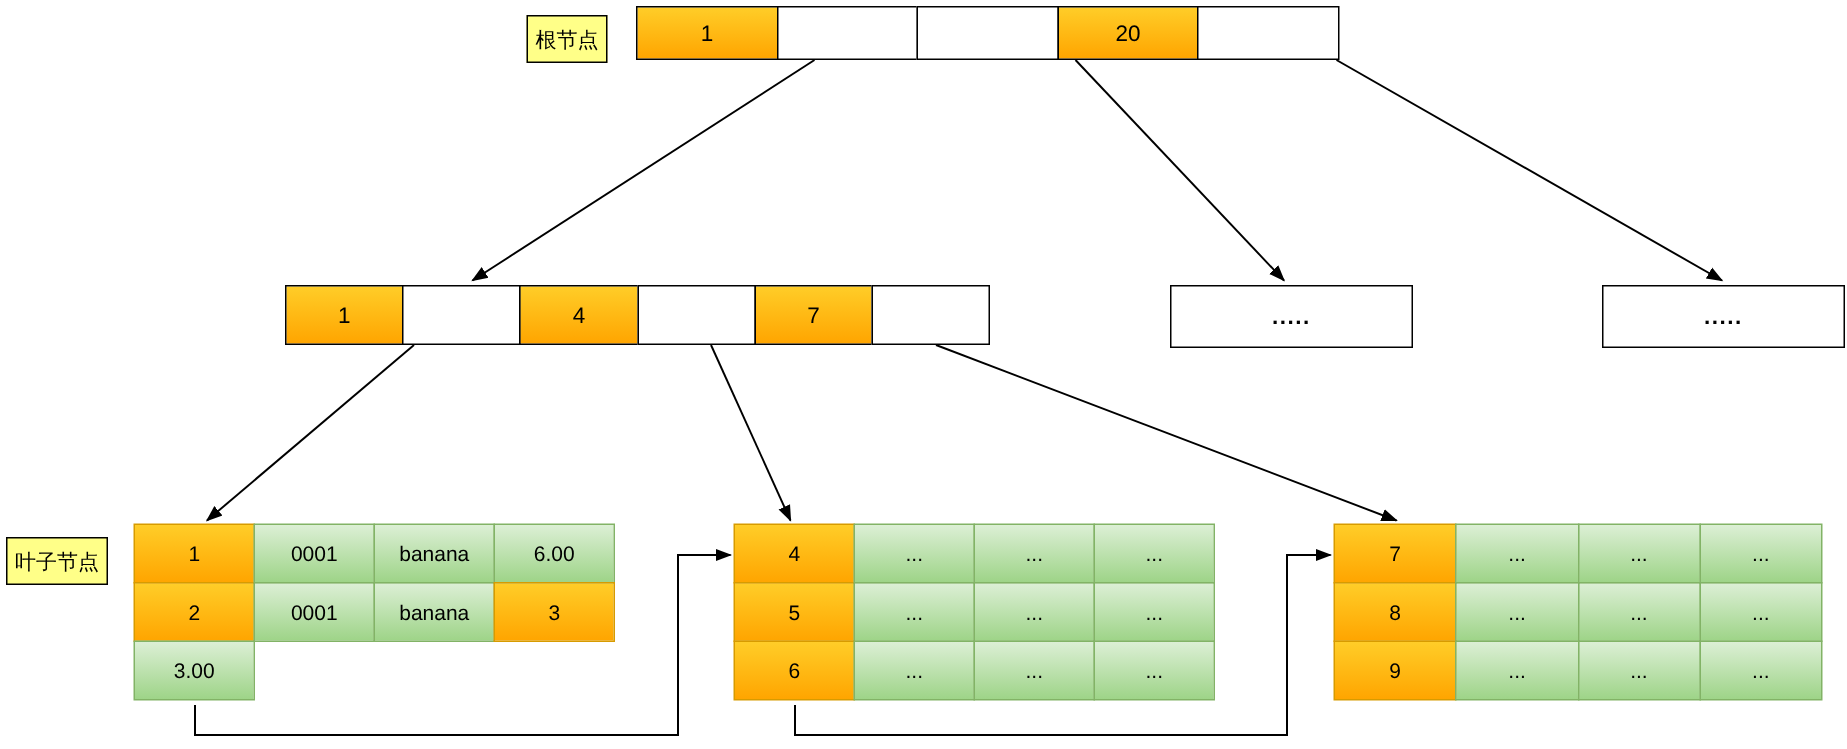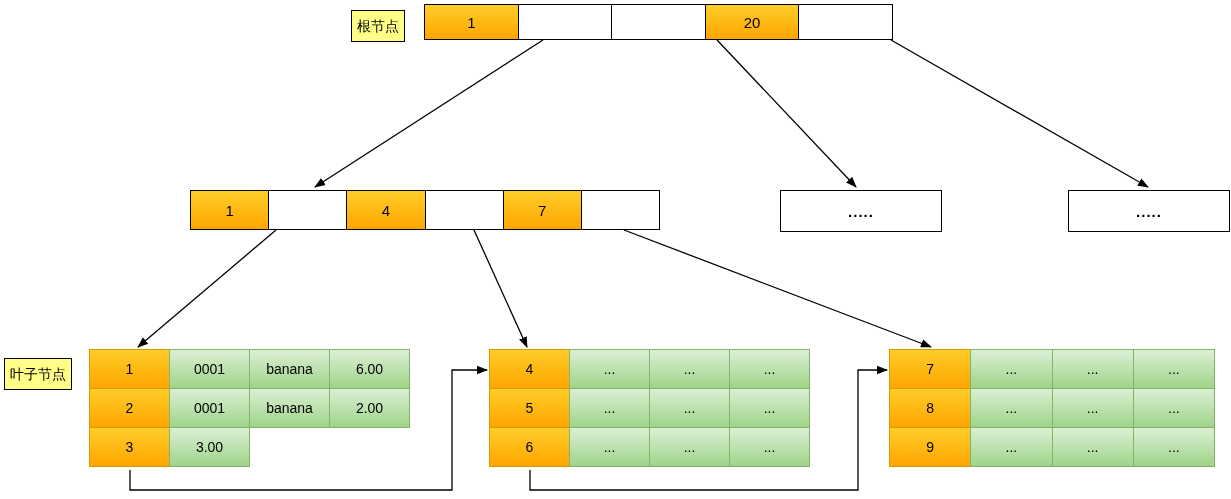--- a/index.html
+++ b/index.html
@@ -93,21 +93,20 @@
   <div class="tag" style="left:4px;top:358px;text-align:right;">叶子节点</div>
 
   <div class="leaf" style="left:90px;top:350px;width:320px;">
     <div class="lcell key">1</div>
     <div class="lcell val">0001</div>
     <div class="lcell val">banana</div>
     <div class="lcell val">6.00</div>
     <div class="lcell key">2</div>
     <div class="lcell val">0001</div>
     <div class="lcell val">banana</div>
-    <div class="lcell val">2.00</div>
     <div class="lcell key">3</div>
     <div class="lcell val">3.00</div>
   </div>
 
   <div class="leaf" style="left:490px;top:350px;width:320px;">
     <div class="lcell key">4</div>
     <div class="lcell val">...</div>
     <div class="lcell val">...</div>
     <div class="lcell val">...</div>
     <div class="lcell key">5</div>

